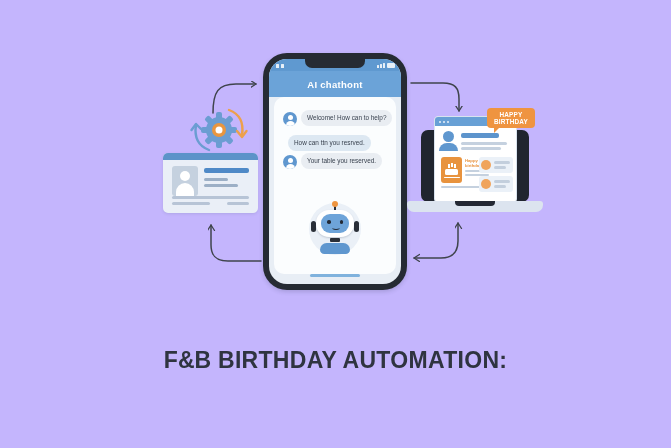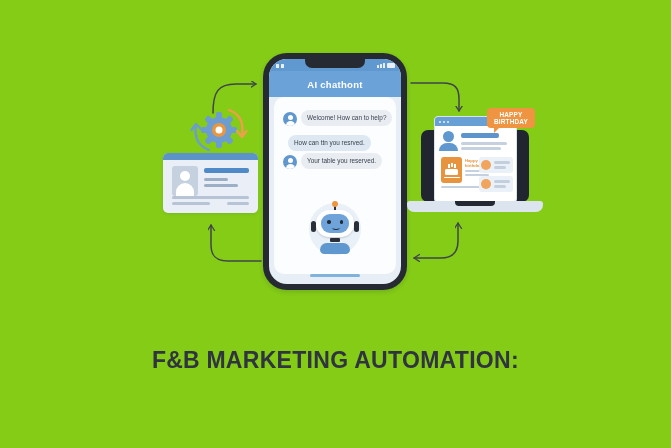--- a/index.html
+++ b/index.html
@@ -1,16 +1,16 @@
 <!DOCTYPE html>
 <html><head>
 <meta charset="utf-8">
 <style>
   html,body{margin:0;padding:0;background:#fff;font-family:"Liberation Sans",sans-serif;}
-  .canvas{position:relative;width:671px;height:448px;background:#84cc16;overflow:hidden;}
+  .canvas{position:relative;width:671px;height:448px;background:#c4b5fd;overflow:hidden;}
 
   
   .flow-svg{position:absolute;left:0;top:0;z-index:0;}
 
   
   .phone{position:absolute;left:263px;top:53px;width:144px;height:237px;background:#262b33;border-radius:24px;z-index:2;box-shadow:0 2px 4px rgba(40,50,70,.18);}
   .phone-screen{position:absolute;left:6px;top:6px;right:6px;bottom:6px;background:#e8eef5;border-radius:18px;overflow:hidden;}
   .phone-statusbar{position:absolute;left:0;top:0;right:0;height:12px;background:#5f99d0;}
   .sb-ico{position:absolute;background:#fff;opacity:.85;border-radius:.5px;}
   .phone-notch{position:absolute;left:50%;top:0;transform:translateX(-50%);width:60px;height:9px;background:#262b33;border-radius:0 0 7px 7px;z-index:6;}
@@ -212,16 +212,16 @@
       </div>
     </div>
   </div>
   <div class="laptop-base">
     <div class="base-notch"></div>
   </div>
   <div class="bday-badge">HAPPY BIRTHDAY</div>
   <div class="bday-tail"></div>
 
   <div class="title-block">
-    <h1 class="t1"><span class="fb">F&amp;B</span><span> MARKETING AUTOMATION:</span></h1>
+    <h1 class="t1"><span class="fb">F&amp;B</span><span> BIRTHDAY AUTOMATION:</span></h1>
   </div>
 
 </div>
 
 </body></html>

